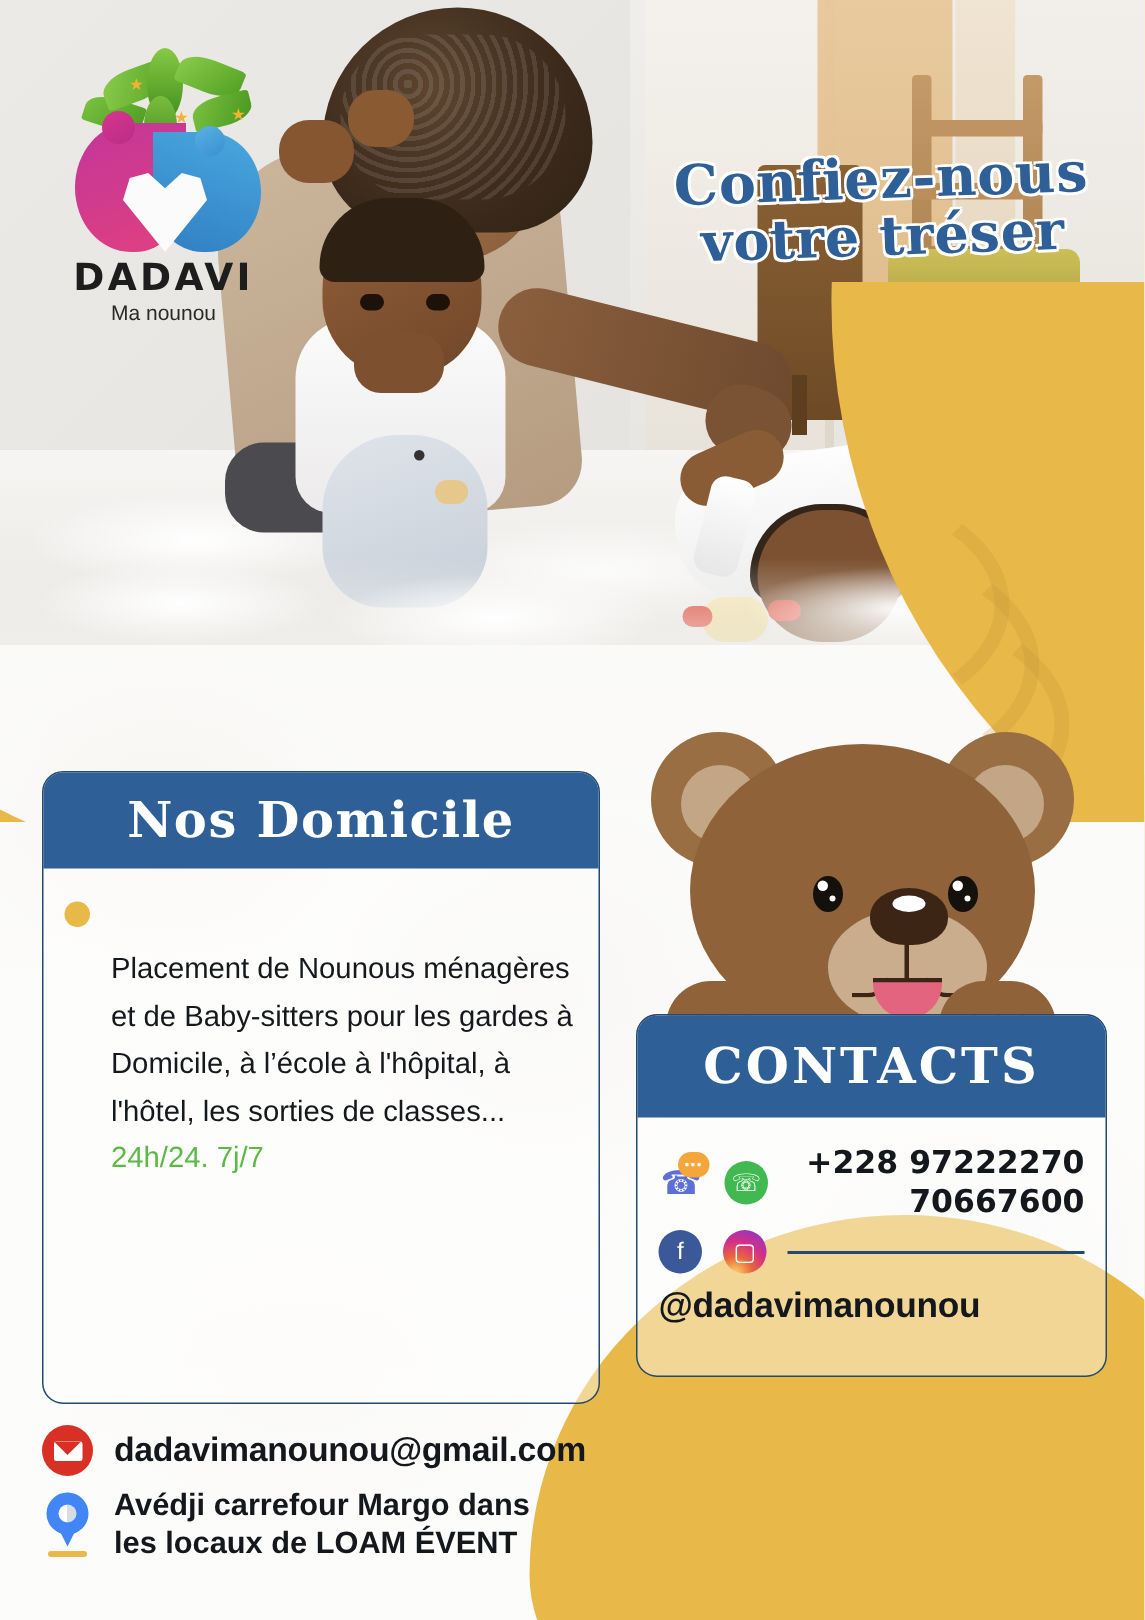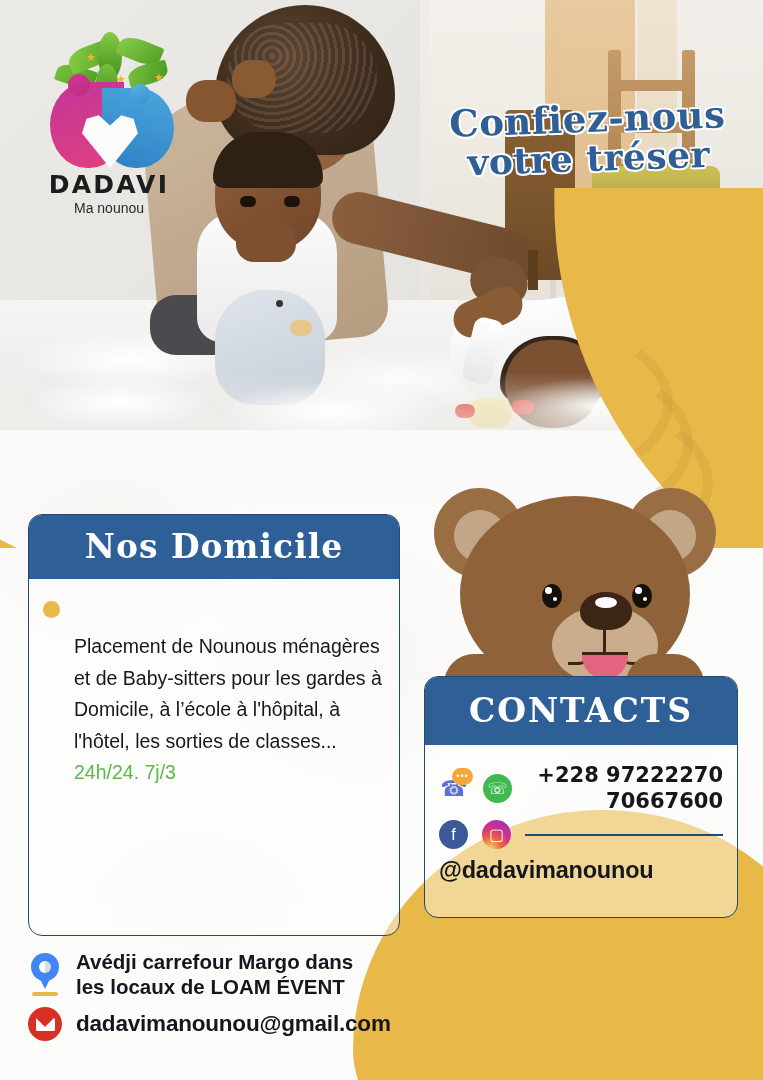--- a/index.html
+++ b/index.html
@@ -411,21 +411,21 @@
 
   <div class="card-services">
     <div class="services-banner">
       <span class="services-title">Nos Domicile</span>
     </div>
     <div class="services-list">
       <div class="svc-item">
         <span class="svc-bullet"></span>
         <span class="svc-text">
           <span>Placement de Nounous ménagères et de Baby-sitters pour les gardes à Domicile, à l’école à l'hôpital, à l'hôtel, les sorties de classes...</span>
-          <span class="hours">24h/24. 7j/3</span>
+          <span class="hours">24h/24. 7j/7</span>
         </span>
       </div>
     </div>
   </div>
 
   <div class="bear">
     <div class="ear l">
         <div class="ear-in"></div>
       </div>
     <div class="ear r">
@@ -483,32 +483,32 @@
           <span class="ic ic-ig">▢</span>
         </span>
         <span class="rule"></span>
       </div>
       <div class="handle">@dadavimanounou</div>
     </div>
   </div>
 
   <div class="footer">
     <div class="frow">
+      <span class="mail">
+          <span class="mail-env"></span>
+        </span>
+      <span class="email">dadavimanounou@gmail.com</span>
+    </div>
+    <div class="frow">
       <span class="pin">
         <span class="pin-body"></span>
           <span class="pin-tip"></span>
         <span class="pin-dot"></span>
           <span class="pin-base"></span>
       </span>
       <span class="addr">
         <span>Avédji carrefour Margo dans</span><br>
         <span>les locaux de LOAM ÉVENT</span>
       </span>
     </div>
-    <div class="frow">
-      <span class="mail">
-          <span class="mail-env"></span>
-        </span>
-      <span class="email">dadavimanounou@gmail.com</span>
-    </div>
   </div>
 
 </div>
 
 </body></html>

